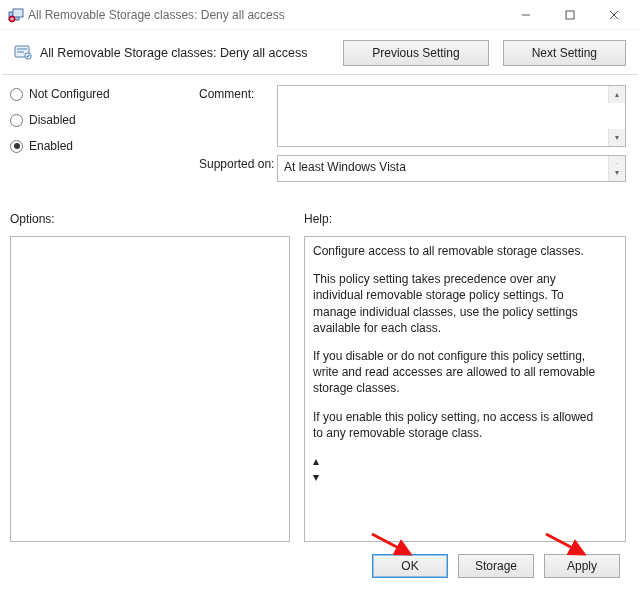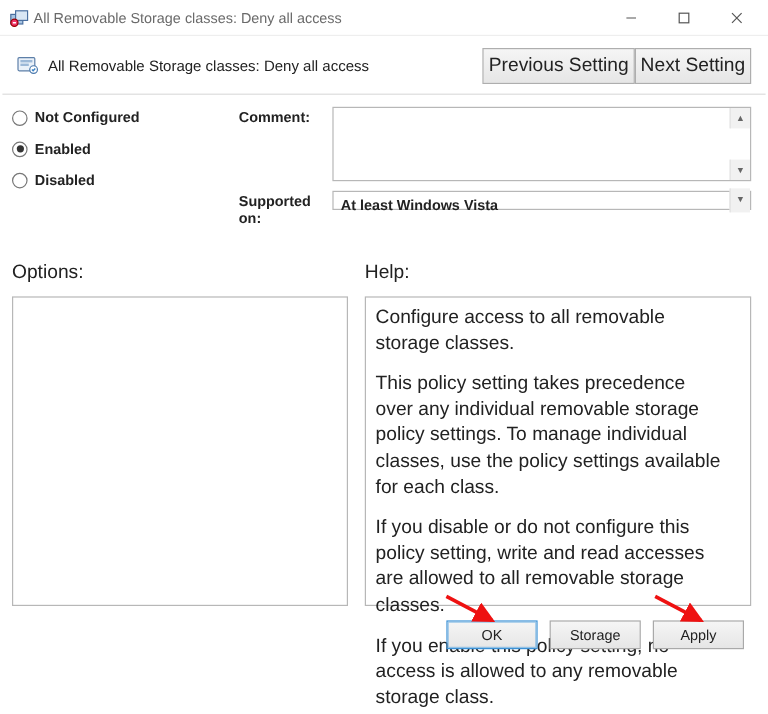--- a/index.html
+++ b/index.html
@@ -47,41 +47,40 @@
   .header .policy-title {
     flex: 1;
     display: flex;
     align-items: center;
     gap: 8px;
     font-size: 12.5px;
   }
   .nav-btn {
     border: 1px solid #aeaeae;
     background: linear-gradient(#f5f5f5, #e6e6e6);
-    padding: 5px 4px;
-    font-size: 16px;
+    padding: 5px 28px;
+    font-size: 12px;
     color: #222;
-    margin-left: 0;
+    margin-left: 14px;
     min-width: 95px;
     text-align: center;
   }
 
   .divider {
     height: 1px;
     background: #ddd;
     margin: 2px 2px 0 2px;
   }
 
   
   .main {
     display: grid;
     grid-template-columns: 145px 1fr;
     padding: 10px 14px 6px 10px;
     gap: 0;
-    font-weight: bold;
   }
   .radio-group {
     display: flex;
     flex-direction: column;
     gap: 12px;
     padding-top: 2px;
   }
   .radio {
     display: flex;
     align-items: center;
@@ -121,42 +120,42 @@
     right: 0;
     width: 17px; height: 17px;
     background: #f1f1f1;
     border-left: 1px solid #e2e2e2;
     display: flex; align-items: center; justify-content: center;
     font-size: 8px; color: #666;
   }
   .textbox .scroll-up { top: 0; }
   .textbox .scroll-dn { bottom: 0; }
   .comment-box { height: 62px; }
-  .supported-box { height: 16px; padding: 4px 22px 4px 6px; font-size: 12px; }
+  .supported-box { height: 27px; padding: 4px 22px 4px 6px; font-size: 12px; }
 
   
   .section-labels {
     display: grid;
     grid-template-columns: 280px 1fr;
     padding: 16px 14px 4px 10px;
-    font-size: 16px;
+    font-size: 12px;
   }
   .panes {
     display: grid;
     grid-template-columns: 280px 1fr;
     gap: 14px;
     padding: 6px 14px 4px 10px;
   }
   .pane {
     border: 1px solid #b7b7b7;
     background: #fff;
-    height: 258px;
+    height: 306px;
     position: relative;
     padding: 6px 22px 6px 8px;
-    font-size: 16px;
+    font-size: 12px;
     line-height: 1.35;
   }
   .help-pane p { margin: 0 0 12px 0; }
 
   
   .footer {
     display: flex;
     justify-content: flex-end;
     gap: 10px;
     padding: 8px 20px 10px 10px;
@@ -232,26 +231,26 @@
 </div>
 <div class="divider"></div>
 
 <div class="main">
   <div class="radio-group">
     <div class="radio">
       <span class="radio-dot"></span>
       <span>Not Configured</span>
     </div>
     <div class="radio">
+      <span class="radio-dot"></span>
+      <span>Disabled</span>
+    </div>
+    <div class="radio">
       <span class="radio-dot sel"></span>
       <span>Enabled</span>
-    </div>
-    <div class="radio">
-      <span class="radio-dot"></span>
-      <span>Disabled</span>
     </div>
   </div>
 
   <div>
     <div class="labeled-row">
       <div class="lbl">Comment:</div>
       <div class="textbox comment-box">
         <span></span>
         <div class="scroll-up">▴</div>
         <div class="scroll-dn">▾</div>

